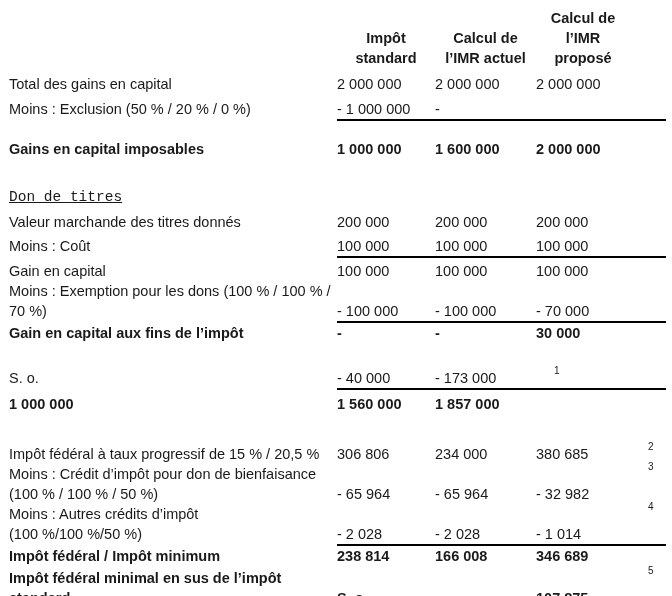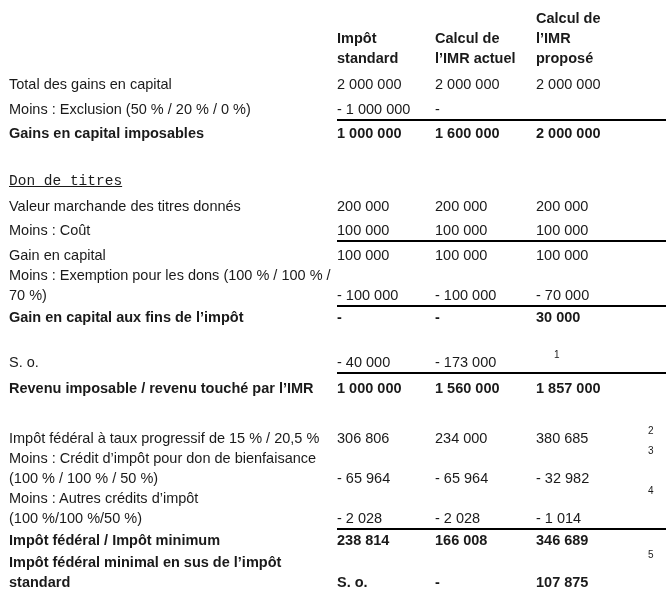--- a/index.html
+++ b/index.html
@@ -16,21 +16,21 @@
     overflow:hidden;
   }
   .row {
     display:grid;
     grid-template-columns:328px 98px 101px 94px 1fr;
     position:relative;
   }
   .lbl { white-space:pre; align-self:end; }
   .num { align-self:end; white-space:pre; }
   .hcell {
-    align-self:end;
+    text-align:center; align-self:end;
     white-space:pre; font-weight:bold;
   }
   .fn {
     font-size:10px; line-height:12px;
     padding-left:18px;
     align-self:start;
     position:relative; top:-3px;
   }
   .bold .lbl, .bold .num { font-weight:bold; }
   .section .lbl { text-decoration:underline;font-family:Liberation Mono, monospace; }
@@ -66,21 +66,21 @@
     <div class="fn"></div>
   </div>
 
   <div class="row rule" style="margin-top:5px">
     <div class="lbl">Moins : Exclusion (50 % / 20 % / 0 %)</div>
     <div class="num">- 1 000 000</div>
     <div class="num">-</div>
     <div class="fn"></div>
   </div>
 
-  <div class="row bold" style="margin-top:4px">
+  <div class="row bold" style="margin-top:20px">
     <div class="lbl">Gains en capital imposables</div>
     <div class="num">1 000 000</div>
     <div class="num">1 600 000</div>
     <div class="num">2 000 000</div>
     <div class="fn"></div>
   </div>
 
   <div class="row section" style="margin-top:28px">
     <div class="lbl">Don de titres</div>
     <div class="num"></div>
@@ -131,21 +131,20 @@
   </div>
 
   <div class="row rule" style="margin-top:25px">
     <div class="num">S. o.</div>
     <div class="num">- 40 000</div>
     <div class="num">- 173 000</div>
     <div class="fn">1</div>
   </div>
 
   <div class="row bold" style="margin-top:6px">
-    <div class="lbl">Revenu imposable / revenu touché par l’IMR</div>
     <div class="num">1 000 000</div>
     <div class="num">1 560 000</div>
     <div class="num">1 857 000</div>
     <div class="fn"></div>
   </div>
 
   <div class="row" style="margin-top:30px">
     <div class="lbl">Impôt fédéral à taux progressif de 15 % / 20,5 %</div>
     <div class="num">306 806</div>
     <div class="num">234 000</div>

